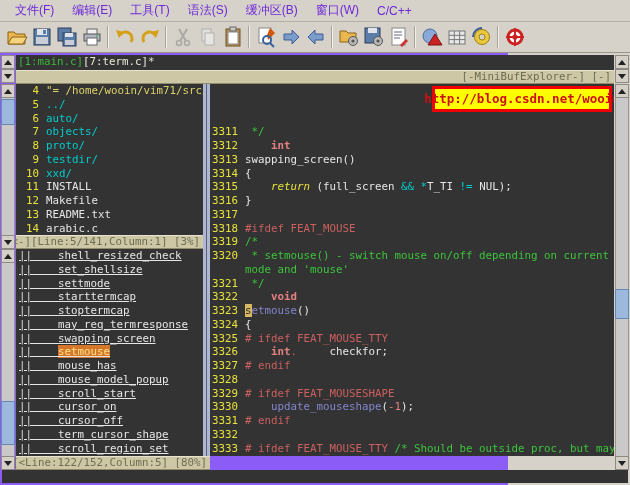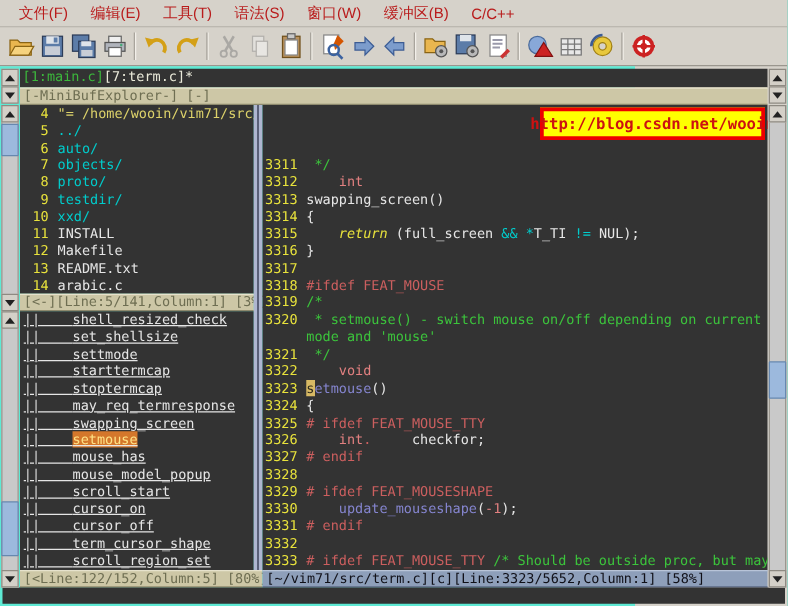--- a/index.html
+++ b/index.html
@@ -2,42 +2,42 @@
 <html><head>
 <meta charset="utf-8">
 <style>
   * { margin:0; padding:0; box-sizing:border-box; }
   body { background:#b8b4ac; font-family:"Liberation Sans", sans-serif; }
   #window { position:relative; width:630px; height:485px; background:#d6d2ca; overflow:hidden; }
 
   
   #menubar { height:22px; display:flex; align-items:center; padding-left:6px;
              background:#d6d2ca; border-bottom:1px solid #b4b0a8; }
-  .menu-item { font-size:12px; color:#b91c1c; padding:2px 9px; white-space:nowrap; cursor:default; }
+  .menu-item { font-size:12px; color:#6d28d9; padding:2px 9px; white-space:nowrap; cursor:default; }
 
   
   #toolbar { height:31px; display:flex; align-items:center; padding-left:4px;
              background:#d6d2ca; border-bottom:1px solid #9a968e; }
   .tbtn { width:25px; height:25px; display:flex; align-items:center; justify-content:center;
           border:1px solid transparent; border-radius:2px; }
   .tbtn.disabled { opacity:.45; }
   .tb-sep { width:2px; height:22px; margin:0 3px; border-left:1px solid #a8a49c; border-right:1px solid #f2efe9; }
 
   
-  #vim-area { position:relative; width:508px; height:432px; background:#5eead4; }
+  #vim-area { position:relative; width:508px; height:432px; background:#8b5cf6; }
   .mono { font-family:"DejaVu Sans Mono", monospace; font-size:10.8px; line-height:13.75px; white-space:pre; }
 
   .darkpane { background:#333333; color:#e6e6e6; overflow:hidden; }
   .r { height:13.75px; white-space:pre; }
   .ln { display:inline-block; width:26px; text-align:right; margin-right:7px; color:#e8e23c; }
   .ln3 { display:inline-block; width:20px; text-align:right; margin-right:7px; color:#e8e23c; }
 
   .c-com { color:#3cc43c; }
   .c-pre { color:#cc5f5f; }
-  .c-type { color:#e28080; }
+  .c-type { color:#e28080;font-weight:bold; }
   .c-stmt { color:#e8e23c;font-style:italic; }
   .c-op { color:#00cdcd; }
   .c-fn { color:#8585cf; }
   .c-num { color:#e28080; }
   .c-dir { color:#00cccc; }
   .c-yel { color:#ddd26a; }
   .c-cream { color:#eaeada; }
   .c-green { color:#3cb83c; }
   .c-fold { color:#d8d8d8; }
   .c-cur { background:#d7b964; color:#2e2a1a; }
@@ -51,21 +51,21 @@
   #explorer-status { position:absolute; left:16px; top:182px; width:187px; height:14px; }
   #taglist    { position:absolute; left:16px; top:196px; width:187px; height:207px; padding-left:3px;text-decoration:underline; }
   #vsep       { position:absolute; left:203px; top:31px; width:7px; height:372px;
                 background:linear-gradient(to right,#aeb6d0 0 3px,#5a6078 3px 4px,#aeb6d0 4px 7px); }
   #code       { position:absolute; left:210px; top:31px; width:404px; height:372px; padding-left:2px; }
   #status-left  { position:absolute; left:16px;  top:403px; width:194px; height:14px; }
   #status-main  { position:absolute; left:210px; top:403px; width:404px; height:14px; }
   #cmdline    { position:absolute; left:2px; top:417px; width:626px; height:13px;
                 background:#333333; color:#e6e6e6; padding-left:16px; }
 
-  .statusbar { display:flex; justify-content:flex-start; align-items:center;
+  .statusbar { display:flex; justify-content:flex-end; align-items:center;
                background:#cdc7a6; color:#6e6e52; padding:0 3px;
                border-top:1px solid #e6e2cc; border-bottom:1px solid #8e8a6e; }
   .statusbar.active { background:#8e9fba; color:#101018;
                border-top:1px solid #b8c4d8; border-bottom:1px solid #5c6a84; }
 
   
   #url-box { position:absolute; left:222px; top:2px; width:180px; height:26px;
              background:#ffff00; border:3px solid #ee0000; display:flex; align-items:center; justify-content:center; }
   #url-box span { color:#cc1111; font-weight:bold; font-size:12.5px; font-family:"DejaVu Sans Mono", monospace; }
 
@@ -81,22 +81,22 @@
 </head>
 <body>
 
 <div id="window">
 
   <div id="menubar">
       <span class="menu-item">文件(F)</span>
       <span class="menu-item">编辑(E)</span>
       <span class="menu-item">工具(T)</span>
       <span class="menu-item">语法(S)</span>
+      <span class="menu-item">缓冲区(B)</span>
       <span class="menu-item">窗口(W)</span>
-      <span class="menu-item">缓冲区(B)</span>
       <span class="menu-item">C/C++</span>
     </div>
 
   <div id="toolbar">
       <span class="tbtn" title="Open">
         <svg width="22" height="22" viewBox="0 0 22 22">
           <path d="M2 18 L2 6 L8 6 L10 8 L19 8 L19 18 Z" fill="#e9b64f" stroke="#8a6414"></path>
           <path d="M2 18 L6 11 L21 11 L17 18 Z" fill="#f6d37e" stroke="#8a6414"></path>
         </svg>
       </span>
@@ -256,24 +256,20 @@
 
     <div id="code" class="mono darkpane">
       <div id="url-box">
         <span>http://blog.csdn.net/wooin</span>
       </div>
     <div class="r"><span class="ln">3311</span><span class="c-com"> */</span></div><div class="r"><span class="ln">3312</span><span>    </span><span class="c-type">int</span></div><div class="r"><span class="ln">3313</span><span>swapping_screen()</span></div><div class="r"><span class="ln">3314</span><span>{</span></div><div class="r"><span class="ln">3315</span><span>    </span><span class="c-stmt">return</span><span> (full_screen </span><span class="c-op">&amp;&amp;</span><span> </span><span class="c-op">*</span><span>T_TI </span><span class="c-op">!=</span><span> NUL);</span></div><div class="r"><span class="ln">3316</span><span>}</span></div><div class="r"><span class="ln">3317</span></div><div class="r"><span class="ln">3318</span><span class="c-pre">#ifdef FEAT_MOUSE</span></div><div class="r"><span class="ln">3319</span><span class="c-com">/*</span></div><div class="r"><span class="ln">3320</span><span class="c-com"> * setmouse() - switch mouse on/off depending on current</span></div><div class="r"><span class="ln"></span><span class="c-com">mode and 'mouse'</span></div><div class="r"><span class="ln">3321</span><span class="c-com"> */</span></div><div class="r"><span class="ln">3322</span><span>    </span><span class="c-type">void</span></div><div class="r"><span class="ln">3323</span><span class="c-cur">s</span><span class="c-srch">etmouse</span><span>()</span></div><div class="r"><span class="ln">3324</span><span>{</span></div><div class="r"><span class="ln">3325</span><span class="c-pre"># ifdef FEAT_MOUSE_TTY</span></div><div class="r"><span class="ln">3326</span><span>    </span><span class="c-type">int</span><span class="c-pre">.</span><span>     </span><span>checkfor;</span></div><div class="r"><span class="ln">3327</span><span class="c-pre"># endif</span></div><div class="r"><span class="ln">3328</span></div><div class="r"><span class="ln">3329</span><span class="c-pre"># ifdef FEAT_MOUSESHAPE</span></div><div class="r"><span class="ln">3330</span><span>    </span><span class="c-fn">update_mouseshape</span><span>(</span><span class="c-num">-1</span><span>);</span></div><div class="r"><span class="ln">3331</span><span class="c-pre"># endif</span></div><div class="r"><span class="ln">3332</span></div><div class="r"><span class="ln">3333</span><span class="c-pre"># ifdef FEAT_MOUSE_TTY </span><span class="c-com">/* Should be outside proc, but may</span></div><div class="r"><span class="ln"></span><span class="c-com"> break MOUSESHAPE */</span></div></div>
 
     <div id="status-left" class="mono statusbar">
       <span>[&lt;Line:122/152,Column:5] [80%]</span>
     </div>
-    <div id="status-main" class="mono statusbar active">
-      <span>[~/vim71/src/term.c][c]</span>
-      <span>[Line:3323/5652,Column:1] [58%]</span>
-    </div>
 
     <div id="cmdline" class="mono">
       <span>"term.c" 5652 lines --58%--</span>
     </div>
 
     <div class="sb-btn ls" style="top:2px">
         <div class="tri-up"></div>
       </div>
     <div class="sb-btn ls" style="top:16px">
         <div class="tri-dn"></div>

